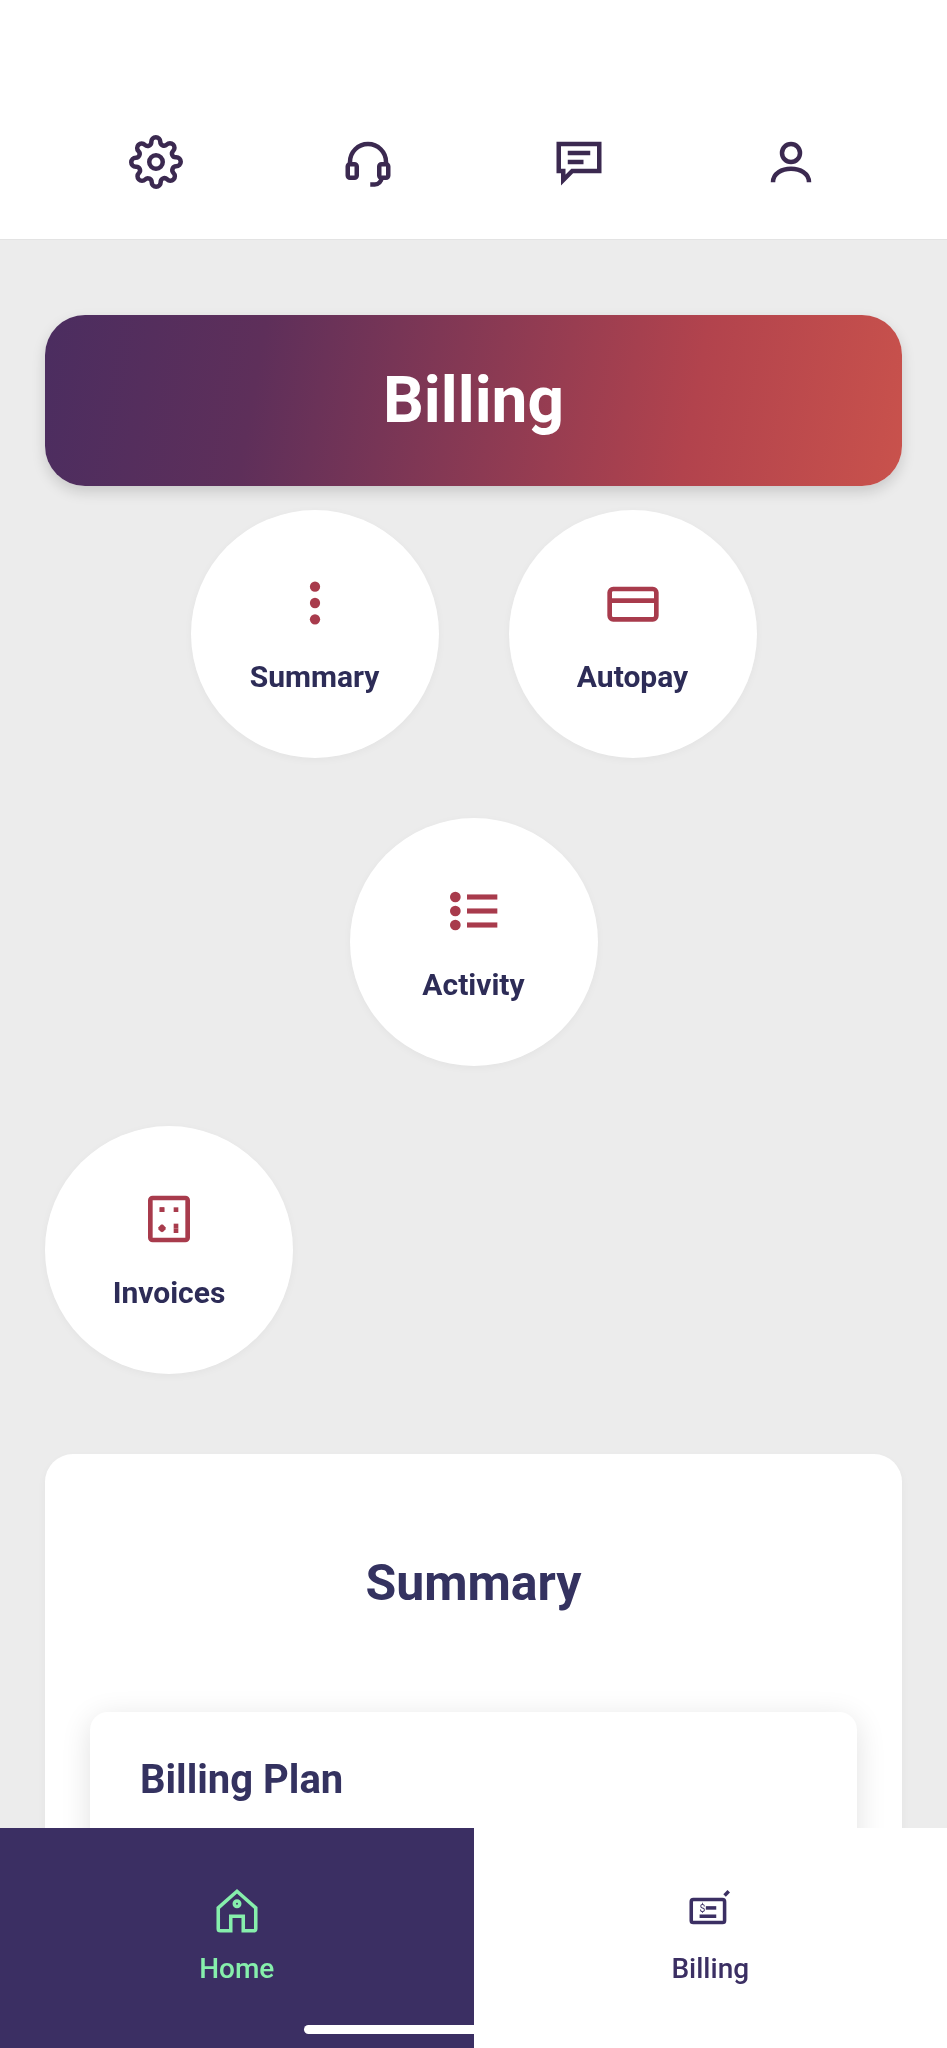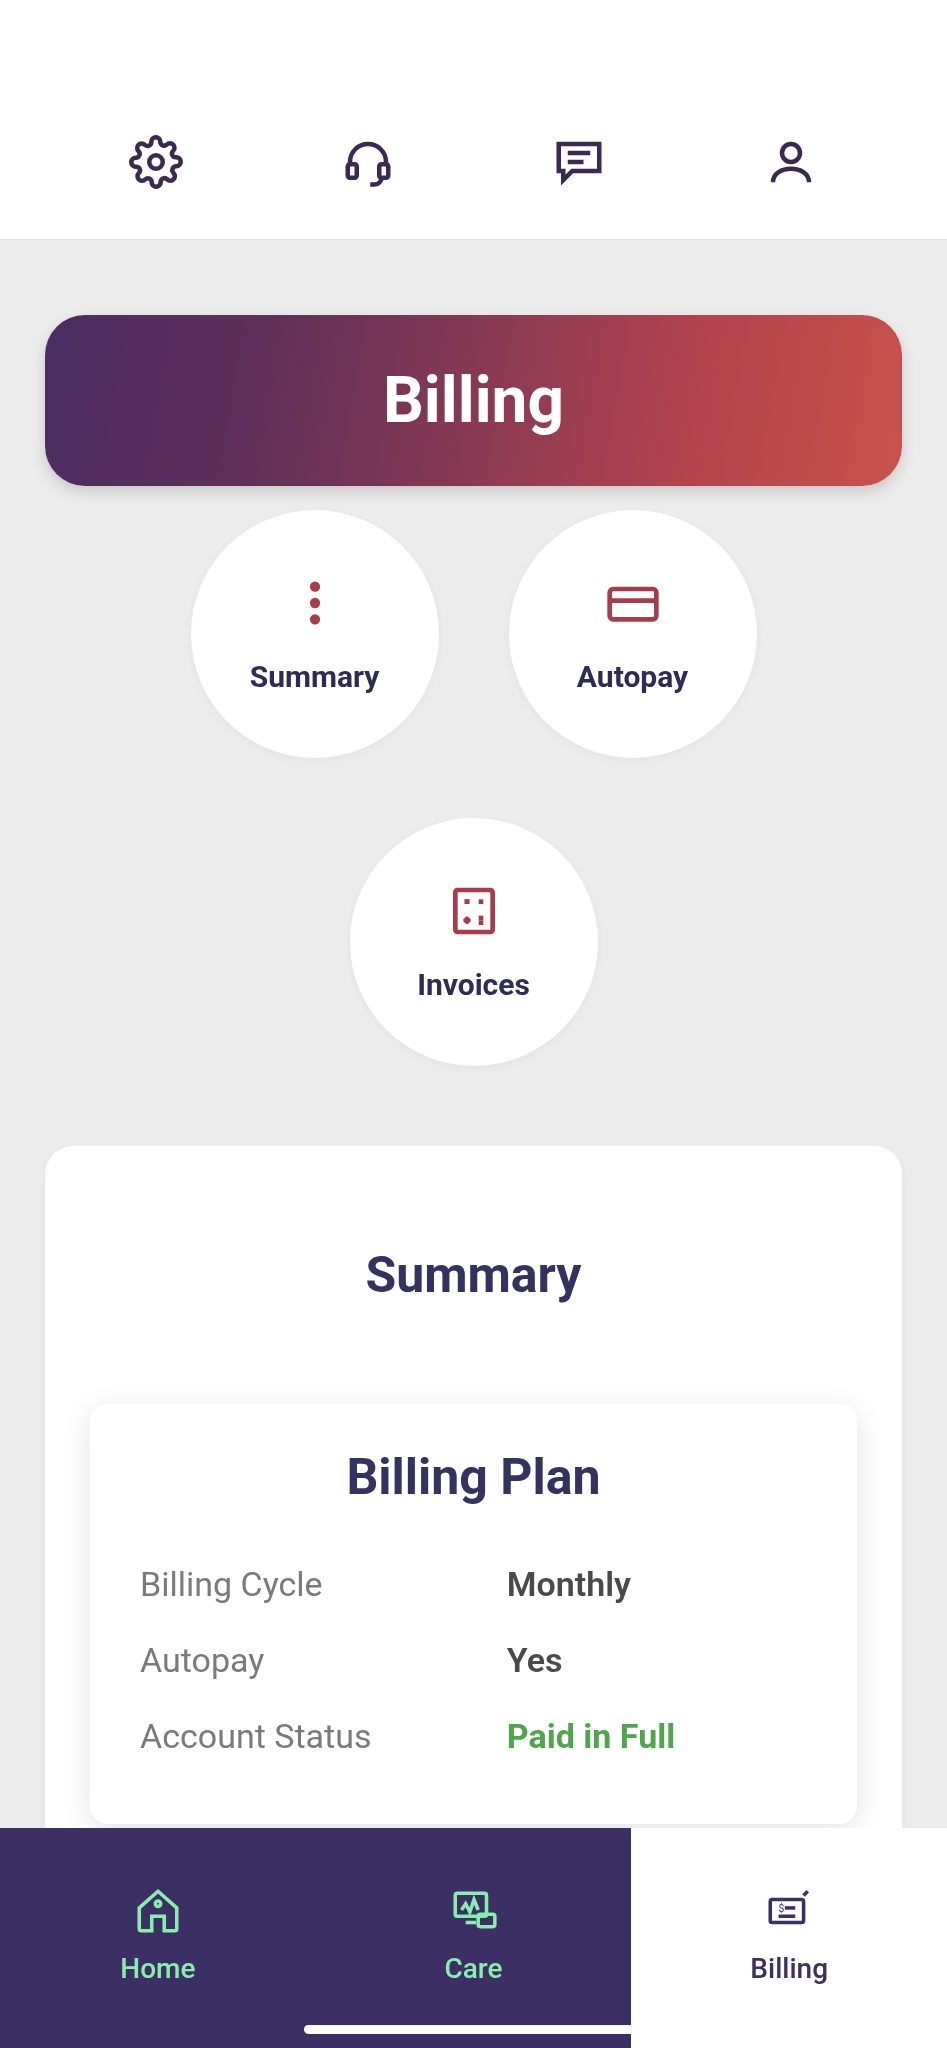--- a/index.html
+++ b/index.html
@@ -76,21 +76,21 @@
     align-items: center;
     justify-content: center;
     color: #a83b4c;
   }
   .circle-btn .circle-icon svg { width: 72px; height: 56px; }
   .circle-btn .circle-label {
     color: #2d2c57;
     font-size: 30px;
     font-weight: 700;
   }
-  .row2 { width: 100%; display:flex; justify-content:center; }
+  .row2 { width: 100%; display:flex; }
 
   .summary-card {
     margin-top: 80px;
     background: #ffffff;
     border-radius: 28px;
     padding: 100px 45px 60px 45px;
     box-shadow: 0 4px 10px rgba(0,0,0,0.04);
   }
   .summary-card h2 {
     text-align: center;
@@ -100,23 +100,22 @@
     margin-bottom: 100px;
   }
 
   .plan-card {
     background: #ffffff;
     border-radius: 18px;
     box-shadow: 0 6px 30px rgba(0,0,0,0.12);
     padding: 44px 50px 50px 50px;
   }
   .plan-card h3 {
-    text-align: center;
     color: #343260;
-    font-size: 50px;
+    font-size: 40px;
     font-weight: 700;
     margin-bottom: 40px;
   }
   .plan-row {
     display: flex;
     font-size: 34px;
     padding: 18px 0;
   }
   .plan-row .label {
     width: 55%;
@@ -229,20 +228,33 @@
       <div class="circle-label">Summary</div>
     </div>
     <div class="circle-btn">
       <div class="circle-icon">
         <svg viewBox="0 0 24 24">
             <rect x="2" y="6" width="20" height="13" rx="1.5" stroke="#a83b4c" stroke-width="2" fill="none"></rect>
             <line x1="2" y1="11" x2="22" y2="11" stroke="#a83b4c" stroke-width="2"></line>
           </svg>
       </div>
       <div class="circle-label">Autopay</div>
+    </div>
+    <div class="circle-btn">
+      <div class="circle-icon">
+        <svg viewBox="0 0 24 24" stroke="#a83b4c" stroke-width="2.2">
+            <circle cx="4" cy="6" r="1.2" fill="#a83b4c"></circle>
+            <line x1="9" y1="6" x2="22" y2="6"></line>
+            <circle cx="4" cy="12" r="1.2" fill="#a83b4c"></circle>
+            <line x1="9" y1="12" x2="22" y2="12"></line>
+            <circle cx="4" cy="18" r="1.2" fill="#a83b4c"></circle>
+            <line x1="9" y1="18" x2="22" y2="18"></line>
+          </svg>
+      </div>
+      <div class="circle-label">Activity</div>
     </div>
     <div class="row2">
       <div class="circle-btn">
         <div class="circle-icon">
           <svg viewBox="0 0 24 24" stroke="#a83b4c" stroke-width="2" fill="none">
               <rect x="4" y="3" width="16" height="18" rx="1"></rect>
               <line x1="8" y1="8" x2="10" y2="8"></line>
               <line x1="9" y1="7" x2="9" y2="9"></line>
               <line x1="14" y1="8" x2="16" y2="8"></line>
               <line x1="8" y1="15" x2="10" y2="17"></line>
@@ -282,31 +294,20 @@
 <div class="bottom-nav">
   <div class="nav-item">
     <div class="nav-icon">
       <svg viewBox="0 0 24 24" width="50" height="50">
           <path d="M3 11l9-8 9 8v10a1 1 0 0 1-1 1h-5v-7h-6v7H4a1 1 0 0 1-1-1z"></path>
           <circle cx="12" cy="9" r="1.3"></circle>
         </svg>
     </div>
     <div class="nav-label">Home</div>
   </div>
-  <div class="nav-item">
-    <div class="nav-icon">
-      <svg viewBox="0 0 24 24" width="50" height="50">
-          <rect x="3" y="4" width="15" height="11" rx="1"></rect>
-          <path d="M6 12l2-3 2 4 2-6 2 5"></path>
-          <rect x="14" y="14" width="8" height="6" rx="1"></rect>
-          <line x1="8" y1="18" x2="13" y2="18"></line>
-        </svg>
-    </div>
-    <div class="nav-label">Care</div>
-  </div>
   <div class="nav-item active">
     <div class="nav-icon">
       <svg viewBox="0 0 24 24" width="50" height="50">
           <rect x="3" y="7" width="16" height="11" rx="1"></rect>
           <text x="7" y="13" font-size="5" fill="currentColor" stroke="none">$</text>
           <line x1="10" y1="11" x2="15" y2="11"></line>
           <line x1="7" y1="15" x2="15" y2="15"></line>
           <path d="M19 5l2-2"></path>
         </svg>
     </div>

